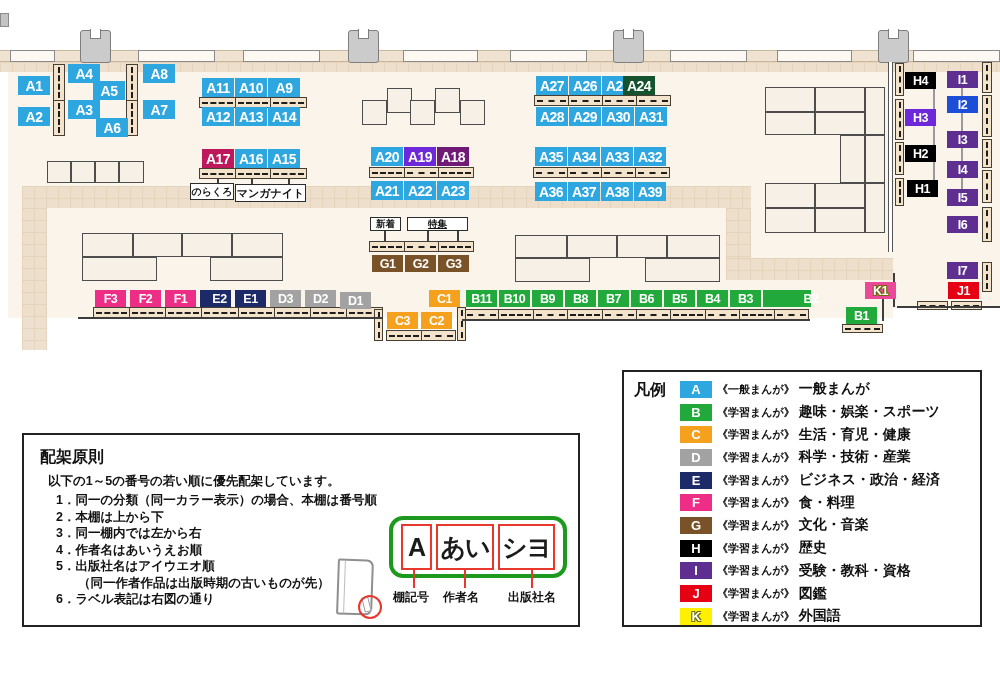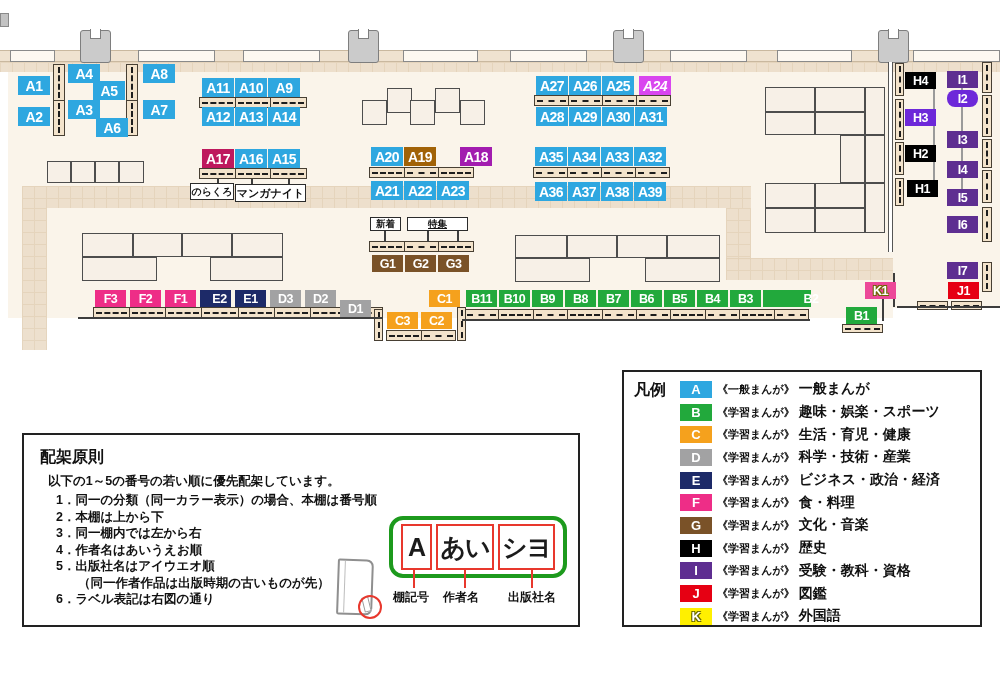--- a/index.html
+++ b/index.html
@@ -266,29 +266,29 @@
       <div class="abs tag big" style="left: 202px; top: 78px; background: rgb(46, 167, 224);">A11</div>
       <div class="abs tag big" style="left: 235px; top: 78px; background: rgb(46, 167, 224);">A10</div>
       <div class="abs tag big" style="left: 268px; top: 78px; background: rgb(46, 167, 224);">A9</div>
       <div class="abs tag big" style="left: 202px; top: 107px; background: rgb(46, 167, 224);">A12</div>
       <div class="abs tag big" style="left: 235px; top: 107px; background: rgb(46, 167, 224);">A13</div>
       <div class="abs tag big" style="left: 268px; top: 107px; background: rgb(46, 167, 224);">A14</div>
       <div class="abs tag big" style="left: 202px; top: 149px; background: #be185d;">A17</div>
       <div class="abs tag big" style="left: 235px; top: 149px; background: rgb(46, 167, 224);">A16</div>
       <div class="abs tag big" style="left: 268px; top: 149px; background: rgb(46, 167, 224);">A15</div>
       <div class="abs tag big" style="left: 371px; top: 147px; background: rgb(46, 167, 224);">A20</div>
-      <div class="abs tag big" style="left: 404px; top: 147px; background: #a16207;">A19</div>
-      <div class="abs tag big" style="left: 460px; top: 147px; background: #a21caf;">A18</div>
+      <div class="abs tag big" style="left: 404px; top: 147px; background: #6d28d9;">A19</div>
+      <div class="abs tag big" style="left: 437px; top: 147px; background: #701a75;">A18</div>
       <div class="abs tag big" style="left: 371px; top: 181px; background: rgb(46, 167, 224);">A21</div>
       <div class="abs tag big" style="left: 404px; top: 181px; background: rgb(46, 167, 224);">A22</div>
       <div class="abs tag big" style="left: 437px; top: 181px; background: rgb(46, 167, 224);">A23</div>
       <div class="abs tag big" style="left: 536px; top: 76px; background: rgb(46, 167, 224);">A27</div>
       <div class="abs tag big" style="left: 569px; top: 76px; background: rgb(46, 167, 224);">A26</div>
       <div class="abs tag big" style="left: 602px; top: 76px; background: rgb(46, 167, 224);">A25</div>
-      <div class="abs tag big" style="left: 639px; top: 76px; background: #d946ef; font-style: italic;">A24</div>
+      <div class="abs tag big" style="left: 623px; top: 76px; background: #14532d;">A24</div>
       <div class="abs tag big" style="left: 536px; top: 107px; background: rgb(46, 167, 224);">A28</div>
       <div class="abs tag big" style="left: 569px; top: 107px; background: rgb(46, 167, 224);">A29</div>
       <div class="abs tag big" style="left: 602px; top: 107px; background: rgb(46, 167, 224);">A30</div>
       <div class="abs tag big" style="left: 635px; top: 107px; background: rgb(46, 167, 224);">A31</div>
       <div class="abs tag big" style="left: 535px; top: 147px; background: rgb(46, 167, 224);">A35</div>
       <div class="abs tag big" style="left: 568px; top: 147px; background: rgb(46, 167, 224);">A34</div>
       <div class="abs tag big" style="left: 601px; top: 147px; background: rgb(46, 167, 224);">A33</div>
       <div class="abs tag big" style="left: 634px; top: 147px; background: rgb(46, 167, 224);">A32</div>
       <div class="abs tag big" style="left: 535px; top: 182px; background: rgb(46, 167, 224);">A36</div>
       <div class="abs tag big" style="left: 568px; top: 182px; background: rgb(46, 167, 224);">A37</div>
@@ -297,41 +297,41 @@
       <div class="abs tag" style="left: 372px; top: 255px; background: rgb(122, 82, 40);">G1</div>
       <div class="abs tag" style="left: 405px; top: 255px; background: rgb(122, 82, 40);">G2</div>
       <div class="abs tag" style="left: 438px; top: 255px; background: rgb(122, 82, 40);">G3</div>
       <div class="abs tag" style="left: 95px; top: 290px; background: rgb(238, 45, 135);">F3</div>
       <div class="abs tag" style="left: 130px; top: 290px; background: rgb(238, 45, 135);">F2</div>
       <div class="abs tag" style="left: 165px; top: 290px; background: rgb(238, 45, 135);">F1</div>
       <div class="abs tag" style="left: 200px; top: 290px; background: rgb(29, 42, 104); padding-left: 8px;">E2</div>
       <div class="abs tag" style="left: 235px; top: 290px; background: rgb(29, 42, 104);">E1</div>
       <div class="abs tag" style="left: 270px; top: 290px; background: rgb(162, 162, 163);">D3</div>
       <div class="abs tag" style="left: 305px; top: 290px; background: rgb(162, 162, 163);">D2</div>
-      <div class="abs tag" style="left: 340px; top: 300px; background: rgb(162, 162, 163);">D1</div>
+      <div class="abs tag" style="left: 340px; top: 292px; background: rgb(162, 162, 163);">D1</div>
       <div class="abs tag" style="left: 429px; top: 290px; background: rgb(245, 161, 29);">C1</div>
       <div class="abs tag" style="left: 387px; top: 312px; background: rgb(245, 161, 29);">C3</div>
       <div class="abs tag" style="left: 421px; top: 312px; background: rgb(245, 161, 29);">C2</div>
       <div class="abs tag" style="left: 466px; top: 290px; background: rgb(34, 169, 60);">B11</div>
       <div class="abs tag" style="left: 499px; top: 290px; background: rgb(34, 169, 60);">B10</div>
       <div class="abs tag" style="left: 532px; top: 290px; background: rgb(34, 169, 60);">B9</div>
       <div class="abs tag" style="left: 565px; top: 290px; background: rgb(34, 169, 60);">B8</div>
       <div class="abs tag" style="left: 598px; top: 290px; background: rgb(34, 169, 60);">B7</div>
       <div class="abs tag" style="left: 631px; top: 290px; background: rgb(34, 169, 60);">B6</div>
       <div class="abs tag" style="left: 664px; top: 290px; background: rgb(34, 169, 60);">B5</div>
       <div class="abs tag" style="left: 697px; top: 290px; background: rgb(34, 169, 60);">B4</div>
       <div class="abs tag" style="left: 730px; top: 290px; background: rgb(34, 169, 60);">B3</div>
       <div class="abs tag" style="left: 763px; top: 290px; background: rgb(34, 169, 60); padding-left: 48px;">B2</div>
       <div class="abs tag" style="left: 846px; top: 307px; background: rgb(34, 169, 60);">B1</div>
       <div class="abs tag" style="left: 905px; top: 72px; background: rgb(0, 0, 0);">H4</div>
       <div class="abs tag" style="left: 905px; top: 109px; background: #6d28d9;">H3</div>
       <div class="abs tag" style="left: 905px; top: 145px; background: rgb(0, 0, 0);">H2</div>
       <div class="abs tag" style="left: 907px; top: 180px; background: rgb(0, 0, 0);">H1</div>
       <div class="abs tag" style="left: 947px; top: 71px; background: rgb(94, 46, 145);">I1</div>
-      <div class="abs tag" style="left: 947px; top: 90px; background: #6d28d9; border-radius: 8px;">I2</div>
+      <div class="abs tag" style="left: 947px; top: 96px; background: #1d4ed8;">I2</div>
       <div class="abs tag" style="left: 947px; top: 131px; background: rgb(94, 46, 145);">I3</div>
       <div class="abs tag" style="left: 947px; top: 161px; background: rgb(94, 46, 145);">I4</div>
       <div class="abs tag" style="left: 947px; top: 189px; background: rgb(94, 46, 145);">I5</div>
       <div class="abs tag" style="left: 947px; top: 216px; background: rgb(94, 46, 145);">I6</div>
       <div class="abs tag" style="left: 947px; top: 262px; background: rgb(94, 46, 145);">I7</div>
       <div class="abs tag outline" style="left: 865px; top: 282px; background: #ec4899;">K1</div>
       <div class="abs tag" style="left: 948px; top: 282px; background: rgb(230, 0, 19);">J1</div>
     </div>
 
   <div id="rules-box" class="abs">

